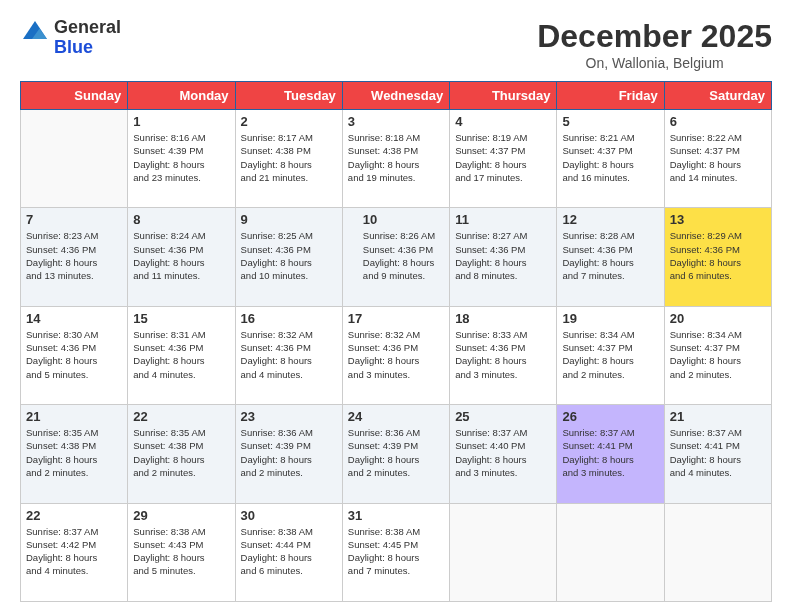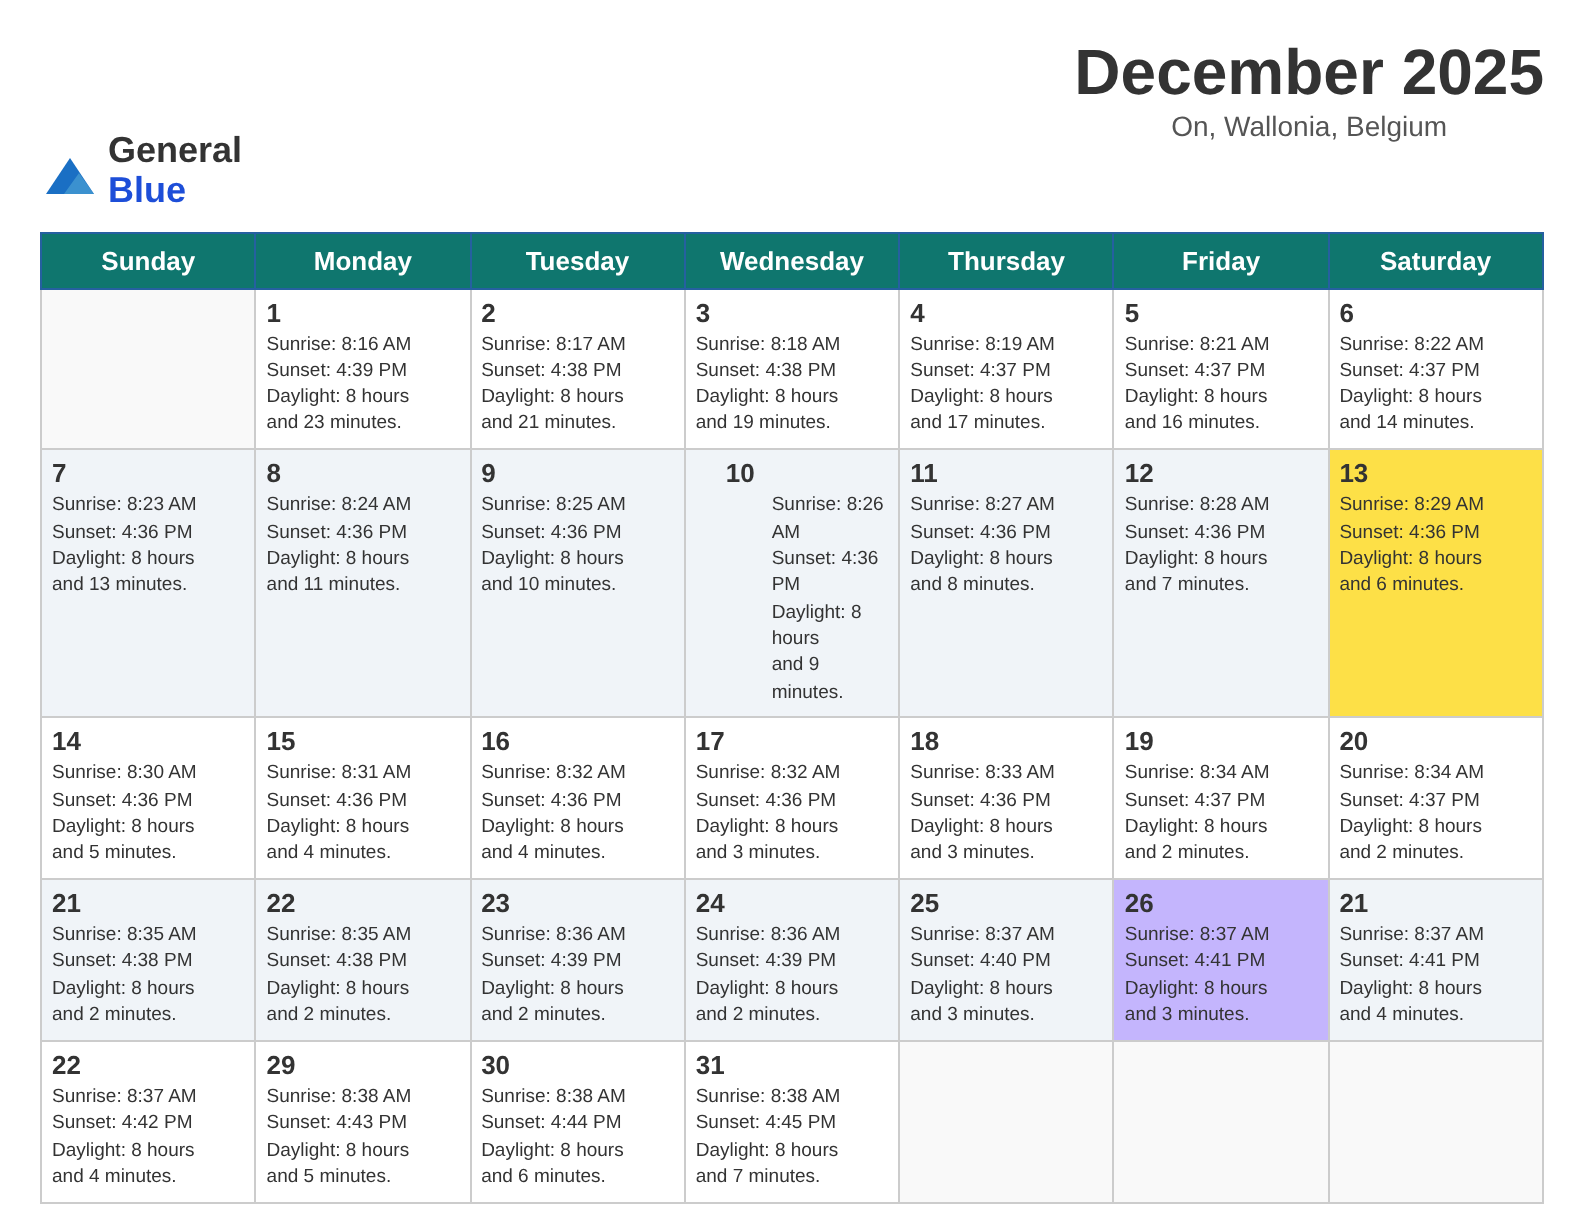--- a/index.html
+++ b/index.html
@@ -18,22 +18,21 @@
       flex-direction: column;
     }
     .header {
       display: flex;
       justify-content: space-between;
       align-items: flex-start;
       margin-bottom: 10px;
     }
     .logo {
       display: flex;
-      align-items: flex-end;
-      margin-top: 48px;
+      align-items: flex-start;
     }
     .logo-text {
       display: flex;
       flex-direction: column;
       font-size: 18px;
       font-weight: bold;
       line-height: 1.1;
     }
     .logo-general { color: #333; }
     .logo-blue { color: #1d4ed8; }
@@ -55,23 +54,23 @@
       color: #555;
     }
     .calendar {
       flex: 1;
       border: 1px solid #ccc;
       border-collapse: collapse;
       width: 100%;
       table-layout: fixed;
     }
     .calendar th {
-      background: #0f766e;
+      background: #ef4444;
       color: #fff;
-      text-align: center;
+      text-align: right;
       padding: 6px 6px;
       font-size: 13px;
       font-weight: bold;
       border: 1px solid #2560a0;
     }
     .calendar td {
       vertical-align: top;
       border: 1px solid #ccc;
       padding: 4px 5px;
       font-size: 10px;
@@ -188,21 +187,21 @@
           </td>
           <td style="background: rgb(240, 244, 248);">
             <span class="day-num">9</span>
             <div class="day-info" style="white-space: pre-line;">Sunrise: 8:25 AM
 Sunset: 4:36 PM
 Daylight: 8 hours
 and 10 minutes.</div>
           </td>
           <td style="background: rgb(240, 244, 248); padding-left: 20px;">
             <span class="day-num">10</span>
-            <div class="day-info" style="white-space: pre-line; margin-left: 23px;">Sunrise: 8:26 AM
+            <div class="day-info" style="white-space: pre-line;">Sunrise: 8:26 AM
 Sunset: 4:36 PM
 Daylight: 8 hours
 and 9 minutes.</div>
           </td>
           <td style="background: rgb(240, 244, 248);">
             <span class="day-num">11</span>
             <div class="day-info" style="white-space: pre-line;">Sunrise: 8:27 AM
 Sunset: 4:36 PM
 Daylight: 8 hours
 and 8 minutes.</div>

